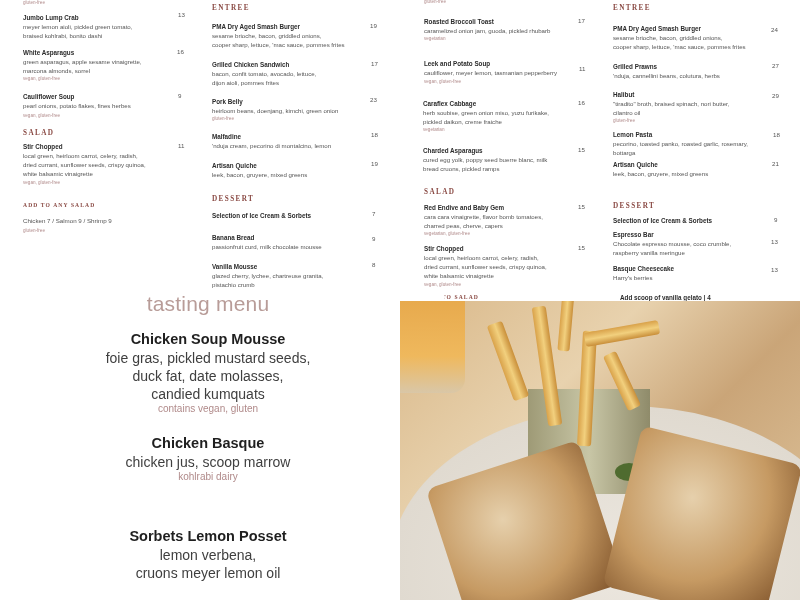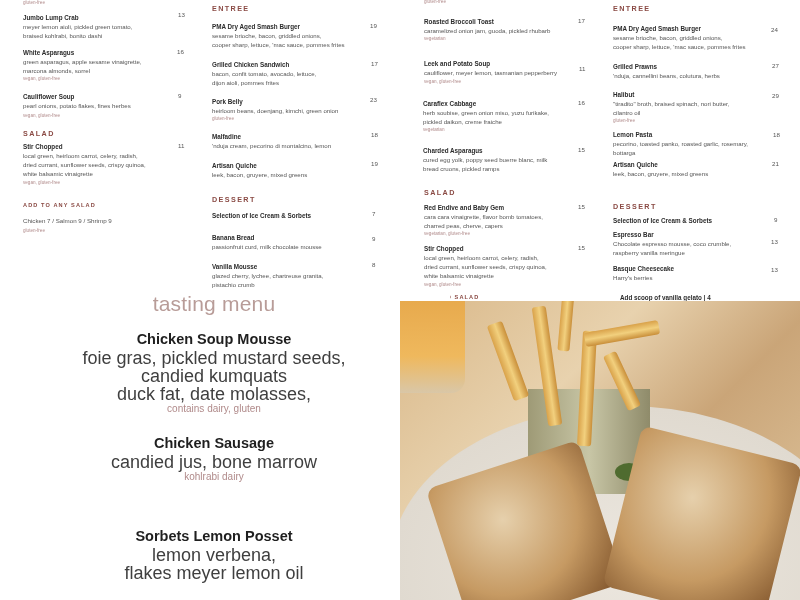--- a/index.html
+++ b/index.html
@@ -4,37 +4,37 @@
   <style>
     * { box-sizing: border-box; margin: 0; padding: 0; }
     html, body { width: 800px; height: 600px; overflow: hidden; background: #ffffff; }
     body { position: relative; font-family: "Liberation Sans", "DejaVu Sans", sans-serif; color: #3a3a3a; }
 
     .panel { position: absolute; overflow: hidden; background: #fff; }
     #p1 { left: 0; top: 0; width: 200px; height: 290px; }
     #p2 { left: 200px; top: 0; width: 200px; height: 290px; }
     #p3 { left: 400px; top: 0; width: 200px; height: 302px; }
     #p4 { left: 600px; top: 0; width: 200px; height: 302px; }
-    #p5 { left: 14px; top: 290px; width: 436px; height: 310px; }
+    #p5 { left: 8px; top: 290px; width: 436px; height: 310px; }
     #photo { left: 400px; top: 301px; width: 400px; height: 299px; }
 
     .tag { font-size: 4.6px; color: #b08a8a; line-height: 7px; }
-    .section { font-size: 7.2px; font-weight: bold; letter-spacing: 1.4px; color: #8a4a44; text-transform: uppercase; }
+    .section { font-size: 7.2px; font-weight: bold; letter-spacing: 1.4px; color: #8a4a44; text-transform: uppercase; font-family: Liberation Serif, serif; }
     .section.small { font-size: 5.6px; letter-spacing: 1.1px; }
 
     .item { position: absolute; }
     .item .name { font-size: 6.3px; font-weight: bold; color: #2b2b2b; line-height: 9px; }
     .item .desc { font-size: 6.1px; color: #555; line-height: 9.2px; }
     .item .price { position: absolute; font-size: 6.2px; color: #555; }
 
     
     #p5 .title { position: absolute; left: 0; width: 400px; top: 2px; text-align: center; font-size: 21px; color: #b89c98; letter-spacing: 0.2px; }
     #p5 .course { position: absolute; left: 0; width: 400px; text-align: center; }
     #p5 .course .cname { font-size: 14.5px; font-weight: bold; color: #1f1f1f; line-height: 19px; }
-    #p5 .course .cline { font-size: 18px; color: #3f3f3f; line-height: 18px; }
+    #p5 .course .cline { font-size: 14px; color: #3f3f3f; line-height: 18px; }
     #p5 .course .ctag { font-size: 10px; color: #b08a8a; line-height: 12px; }
 
     
     #photo { background: linear-gradient(135deg, #d9b889 0%, #e8d2ae 35%, #caa578 60%, #e0c7a0 100%); }
     .glass { position: absolute; left: 0; top: 0; width: 65px; height: 92px; background: linear-gradient(180deg, #e8a94a 0%, #f0b85a 60%, #d9c7a8 100%); border-radius: 0 0 14px 0; opacity: 0.95; }
     .plate { position: absolute; left: -10px; top: 105px; width: 470px; height: 320px; border-radius: 50%; background: radial-gradient(ellipse at center, #ece7df 0%, #e0dad0 70%, #b8b0a4 100%); }
     .cup { position: absolute; left: 128px; top: 88px; width: 122px; height: 105px; background: linear-gradient(90deg, #9e9a76 0%, #c8c6a6 50%, #8f8b6a 100%); border-radius: 0 0 10px 10px; }
     .fry { position: absolute; background: linear-gradient(90deg, #d9a24a, #f2d07e, #c98f3a); border-radius: 3px; }
     .sandwich { position: absolute; background: radial-gradient(ellipse at 40% 35%, #e6d0ac 0%, #c69a63 55%, #7a4e26 100%); border-radius: 10px; }
     .herb { position: absolute; width: 28px; height: 18px; background: #4f6b2f; border-radius: 50%; }
@@ -253,35 +253,35 @@
 
   <div class="name" style="position:absolute;left:20px;top:294px;font-size:6.3px;font-weight:bold;color:#2b2b2b;">Add scoop of vanilla gelato  |  4</div>
 </div>
 
 <div class="panel" id="p5">
   <div class="title">tasting menu</div>
 
   <div class="course" style="top:40px;">
     <div class="cname">Chicken Soup Mousse</div>
     <div class="cline">foie gras, pickled mustard seeds,</div>
+    <div class="cline">duck fat, date molasses,</div>
     <div class="cline">candied kumquats</div>
-    <div class="cline">duck fat, date molasses,</div>
-    <div class="ctag">contains dairy, gluten</div>
+    <div class="ctag">contains vegan, gluten</div>
   </div>
 
   <div class="course" style="top:144px;">
-    <div class="cname">Chicken Sausage</div>
-    <div class="cline">candied jus, bone marrow</div>
+    <div class="cname">Chicken Basque</div>
+    <div class="cline">chicken jus, scoop marrow</div>
     <div class="ctag">kohlrabi dairy</div>
   </div>
 
   <div class="course" style="top:237px;">
     <div class="cname">Sorbets Lemon Posset</div>
     <div class="cline">lemon verbena,</div>
-    <div class="cline">flakes meyer lemon oil</div>
+    <div class="cline">cruons meyer lemon oil</div>
   </div>
 </div>
 
 <div class="panel" id="photo" title="grilled chicken sandwich halves with a cup of fries and a glass of juice on a marble table">
   <div class="glass"></div>
   <div class="plate"></div>
   <div class="cup"></div>
   <div class="fry" style="left:100px;top:20px;width:16px;height:80px;transform:rotate(-20deg);"></div>
   <div class="fry" style="left:140px;top:5px;width:14px;height:120px;transform:rotate(-8deg);"></div>
   <div class="fry" style="left:180px;top:30px;width:14px;height:115px;transform:rotate(3deg);"></div>

